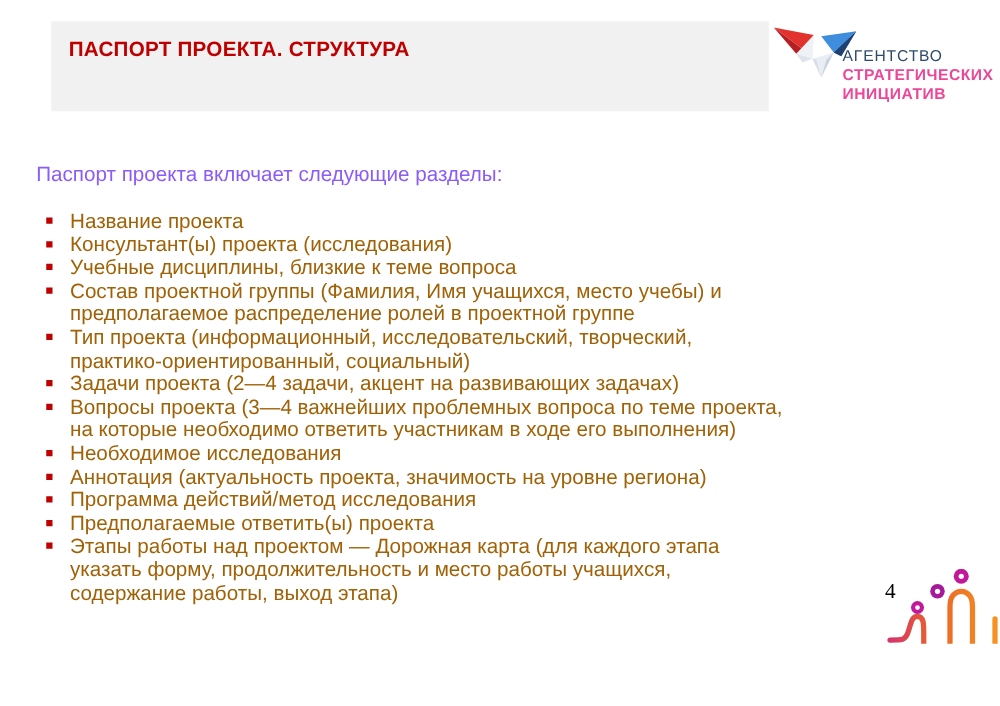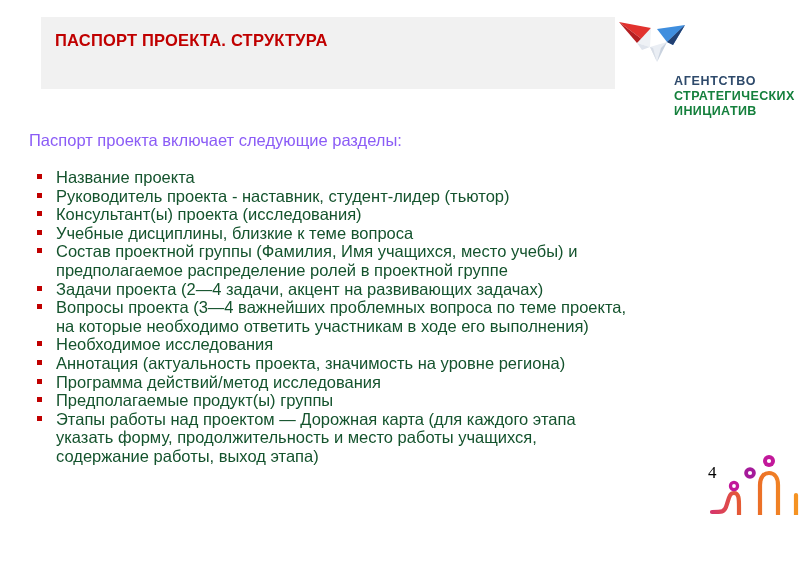--- a/index.html
+++ b/index.html
@@ -61,26 +61,25 @@
   .logo-text {
     position: absolute;
     left: 57px;
     top: 24px;
     line-height: 1.18;
   }
   .logo-line1 {
     font-size: 12.5px;
     color: #2e4a6b;
     letter-spacing: 0.7px;
-    font-weight: bold;
-    margin-top: 36px;
+    font-weight: normal;
   }
   .logo-line2, .logo-line3 {
     font-size: 12.5px;
-    color: #15803d;
+    color: #ec4899;
     letter-spacing: 0.4px;
     font-weight: bold;
   }
 
   
   .intro {
     position: absolute;
     left: 29px;
     top: 131px;
     font-size: 16.5px;
@@ -92,21 +91,21 @@
     position: absolute;
     left: 29px;
     top: 168px;
     width: 680px;
   }
   .bullet-row {
     position: relative;
     padding-left: 27px;
     font-size: 16.5px;
     line-height: 18.6px;
-    color: #14532d;
+    color: #a16207;
     margin-bottom: 0px;
   }
   .bullet-mark {
     position: absolute;
     left: 8px;
     top: 6px;
     width: 5px;
     height: 5px;
     background: #c00000;
   }
@@ -171,37 +170,38 @@
 
   <div class="intro">Паспорт проекта включает следующие разделы:</div>
 
   <div class="bullets">
     <div class="bullet-row">
       <span class="bullet-mark"></span>
       <span class="bullet-text">Название проекта</span>
     </div>
     <div class="bullet-row">
       <span class="bullet-mark"></span>
-      <span class="bullet-text">Руководитель проекта - наставник, студент-лидер (тьютор)</span>
-    </div>
-    <div class="bullet-row">
-      <span class="bullet-mark"></span>
       <span class="bullet-text">Консультант(ы) проекта (исследования)</span>
     </div>
     <div class="bullet-row">
       <span class="bullet-mark"></span>
       <span class="bullet-text">Учебные дисциплины, близкие к теме вопроса</span>
     </div>
     <div class="bullet-row">
       <span class="bullet-mark"></span>
       <span class="bullet-text">Состав проектной группы (Фамилия, Имя учащихся, место учебы) и
 предполагаемое распределение ролей в проектной группе</span>
     </div>
     <div class="bullet-row">
       <span class="bullet-mark"></span>
+      <span class="bullet-text">Тип проекта (информационный, исследовательский, творческий,
+практико-ориентированный, социальный)</span>
+    </div>
+    <div class="bullet-row">
+      <span class="bullet-mark"></span>
       <span class="bullet-text">Задачи проекта (2—4 задачи, акцент на развивающих задачах)</span>
     </div>
     <div class="bullet-row">
       <span class="bullet-mark"></span>
       <span class="bullet-text">Вопросы проекта (3—4 важнейших проблемных вопроса по теме проекта,
 на которые необходимо ответить участникам в ходе его выполнения)</span>
     </div>
     <div class="bullet-row">
       <span class="bullet-mark"></span>
       <span class="bullet-text">Необходимое исследования</span>
@@ -209,21 +209,21 @@
     <div class="bullet-row">
       <span class="bullet-mark"></span>
       <span class="bullet-text">Аннотация (актуальность проекта, значимость на уровне региона)</span>
     </div>
     <div class="bullet-row">
       <span class="bullet-mark"></span>
       <span class="bullet-text">Программа действий/метод исследования</span>
     </div>
     <div class="bullet-row">
       <span class="bullet-mark"></span>
-      <span class="bullet-text">Предполагаемые продукт(ы) группы</span>
+      <span class="bullet-text">Предполагаемые ответить(ы) проекта</span>
     </div>
     <div class="bullet-row">
       <span class="bullet-mark"></span>
       <span class="bullet-text">Этапы работы над проектом — Дорожная карта (для каждого этапа
 указать форму, продолжительность и место работы учащихся,
 содержание работы, выход этапа)</span>
     </div>
   </div>
 
   <div class="page-number">4</div>

